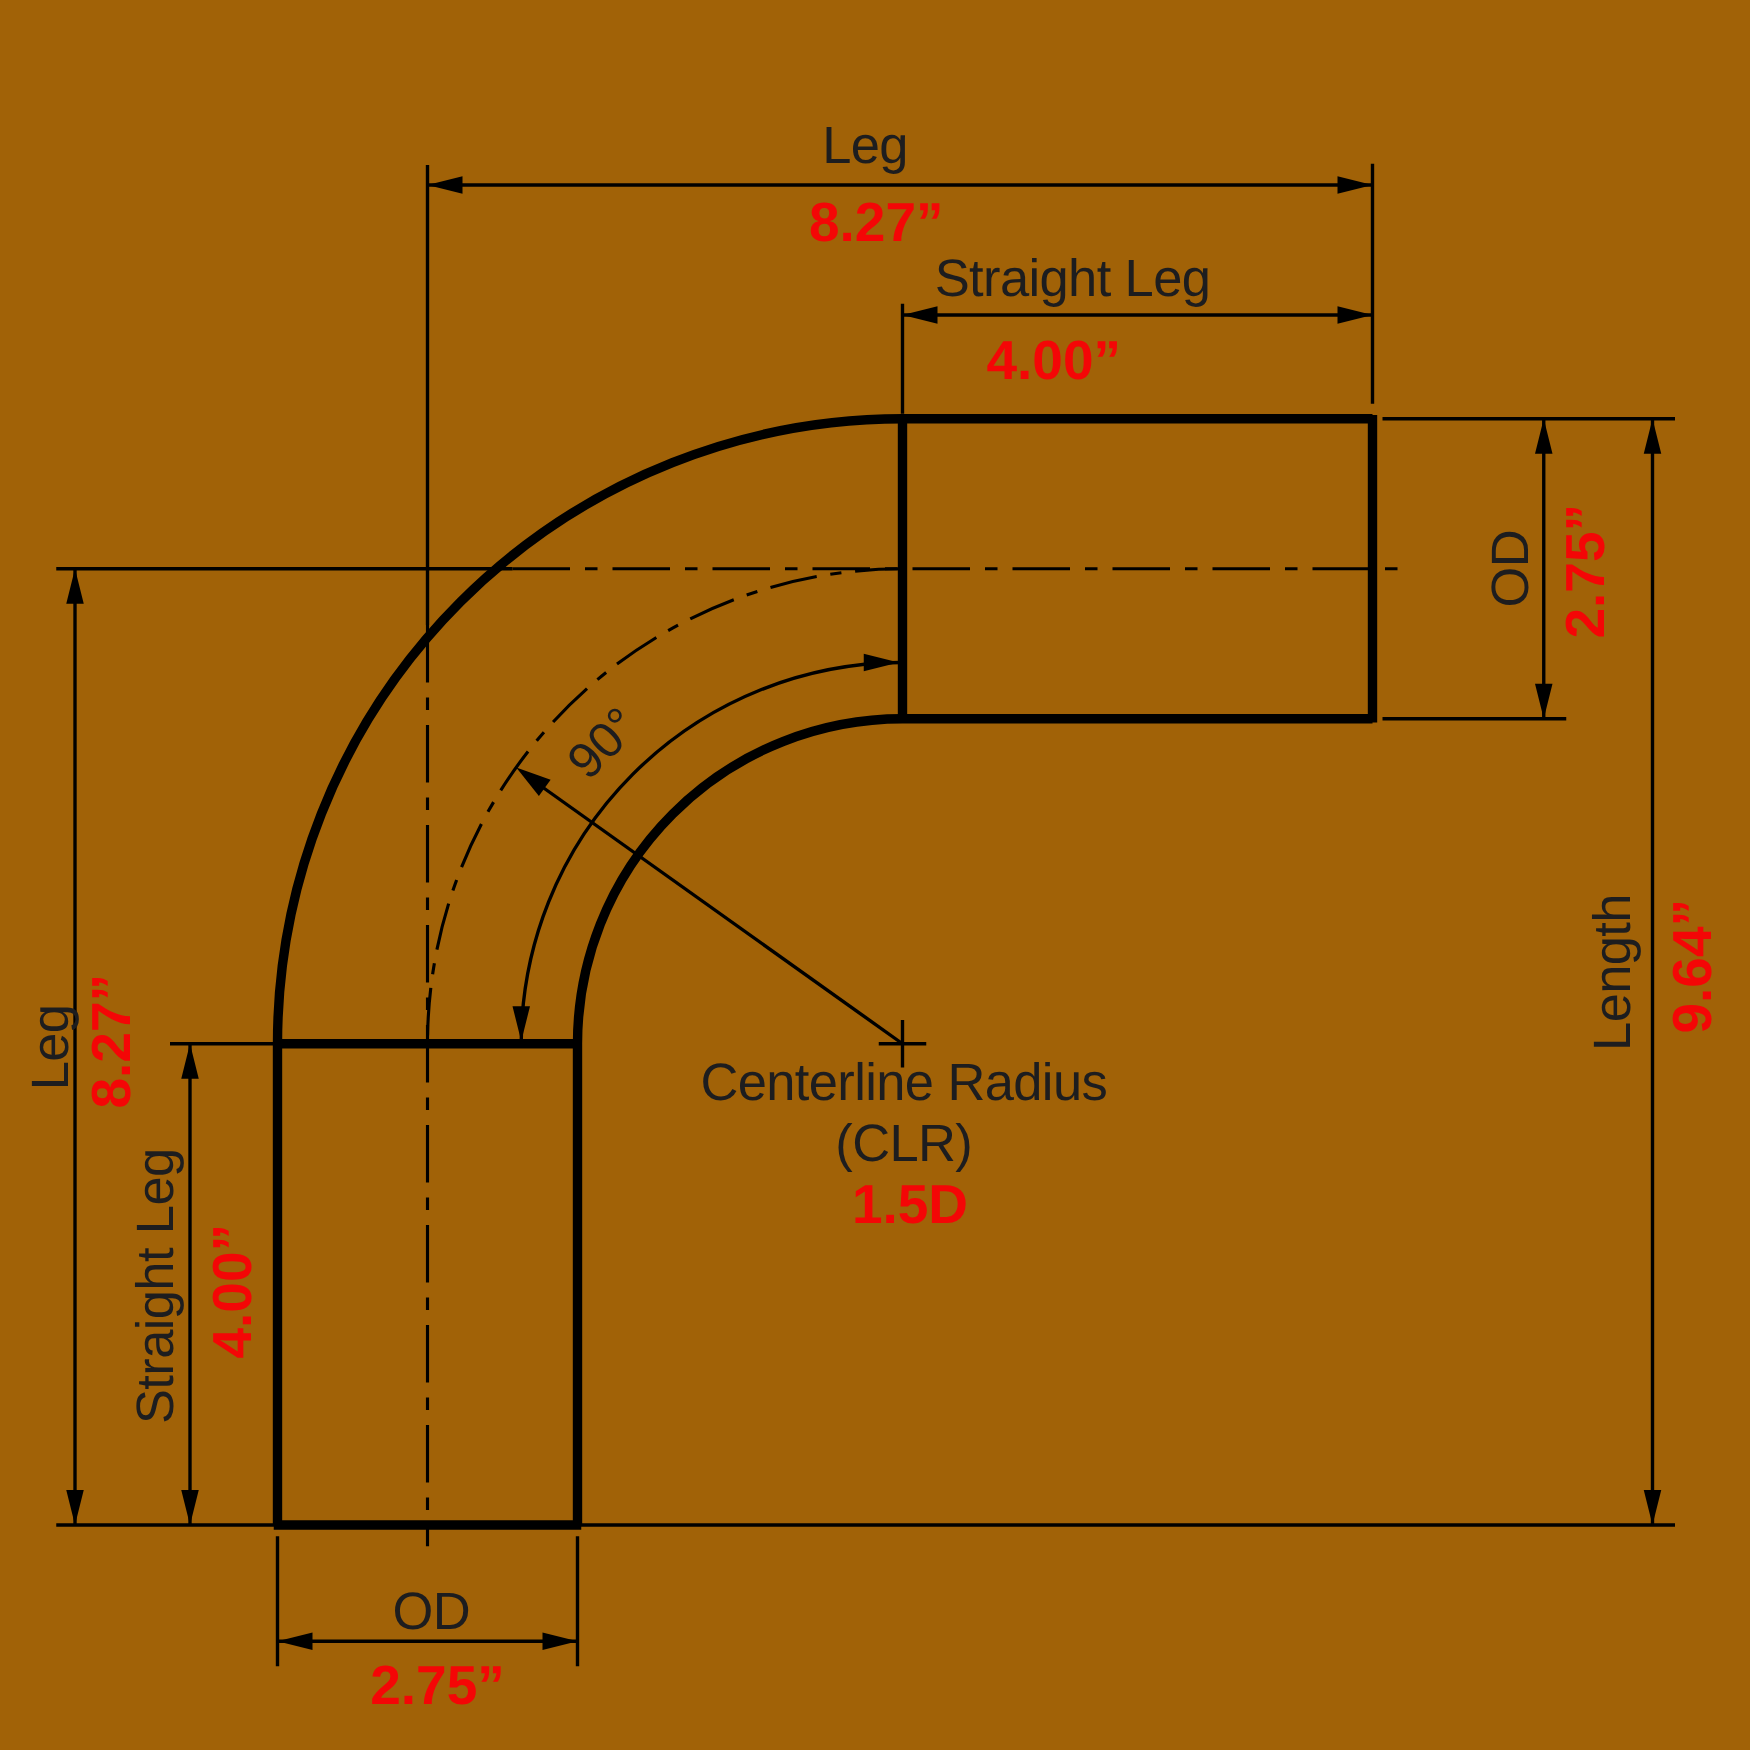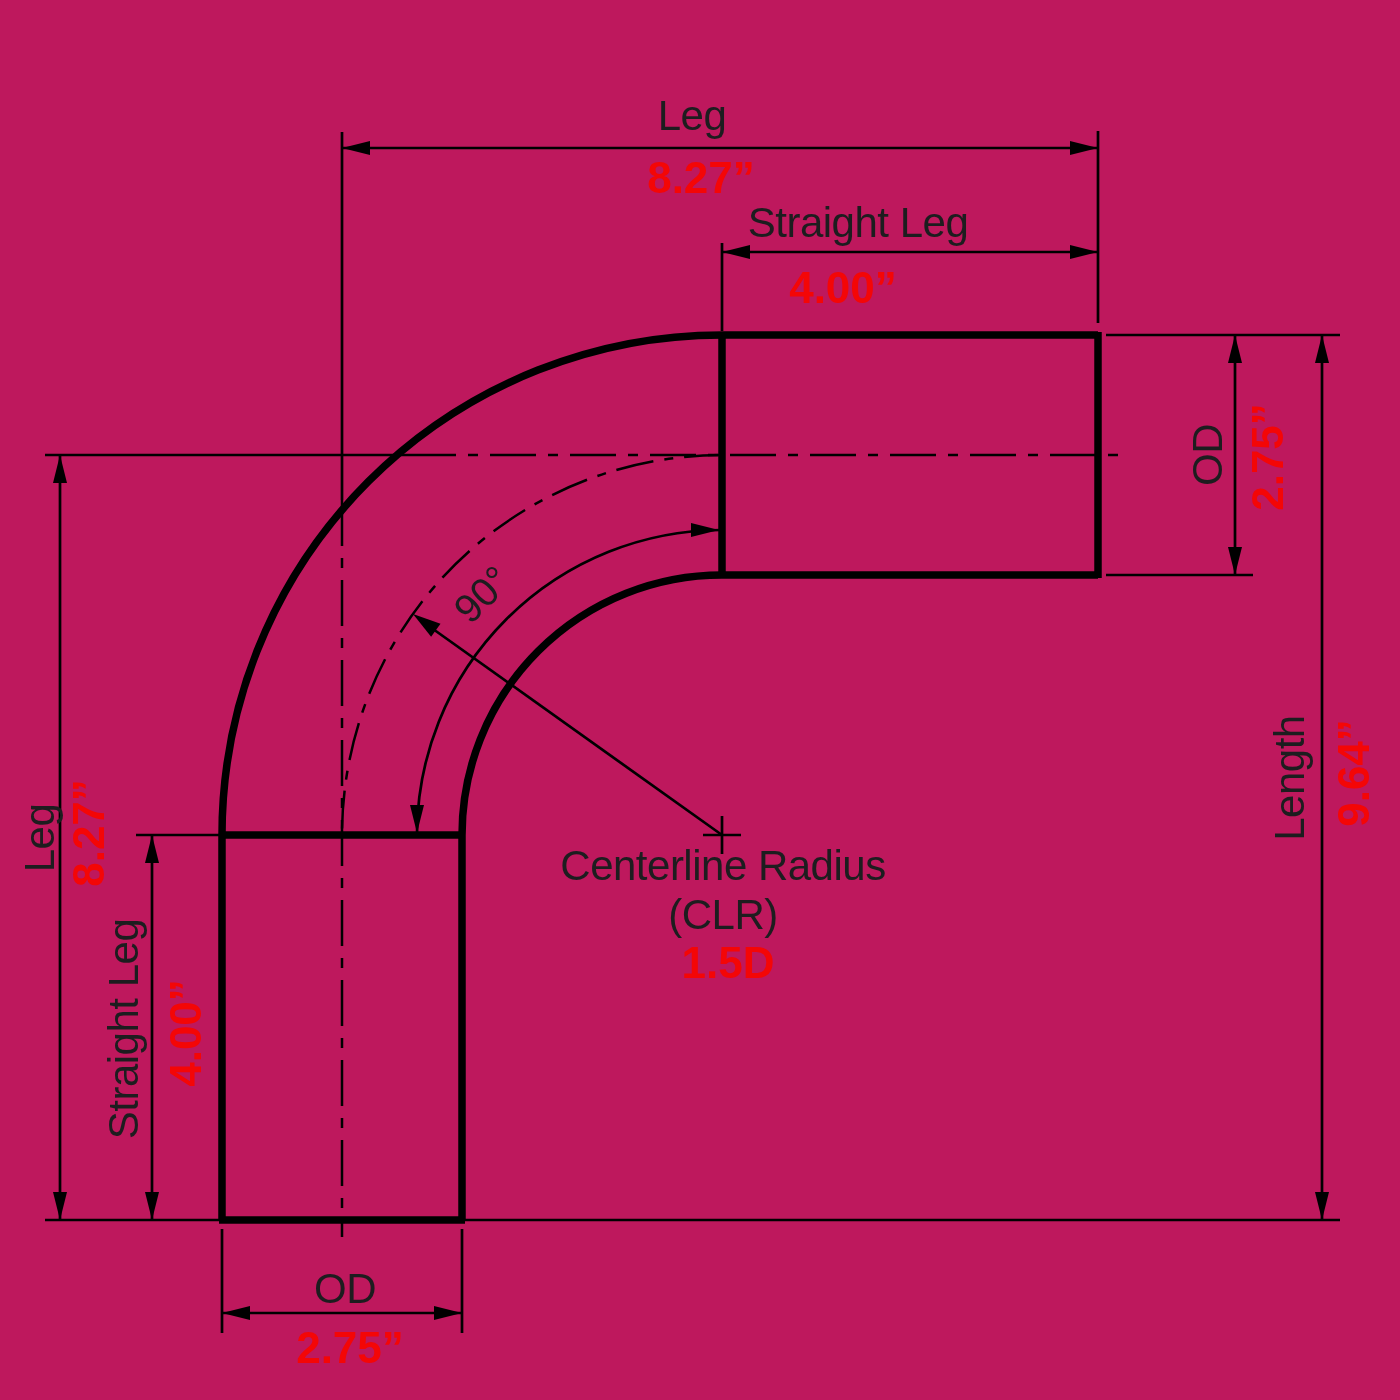--- a/index.html
+++ b/index.html
@@ -5,21 +5,21 @@
   html,body{
     margin:0;
     padding:0;
     background:#ffffff;
     font-family:"Liberation Sans", sans-serif;
   }
   .stage{
     position:relative;
     width:1400px;
     height:1400px;
-    background:#be185d;
+    background:#a16207;
     overflow:hidden;
   }
   svg{ display:block; }
   
   .pipe{
     fill:none;
     stroke:#000000;
     stroke-width:7.5;
   }
   .thin{

